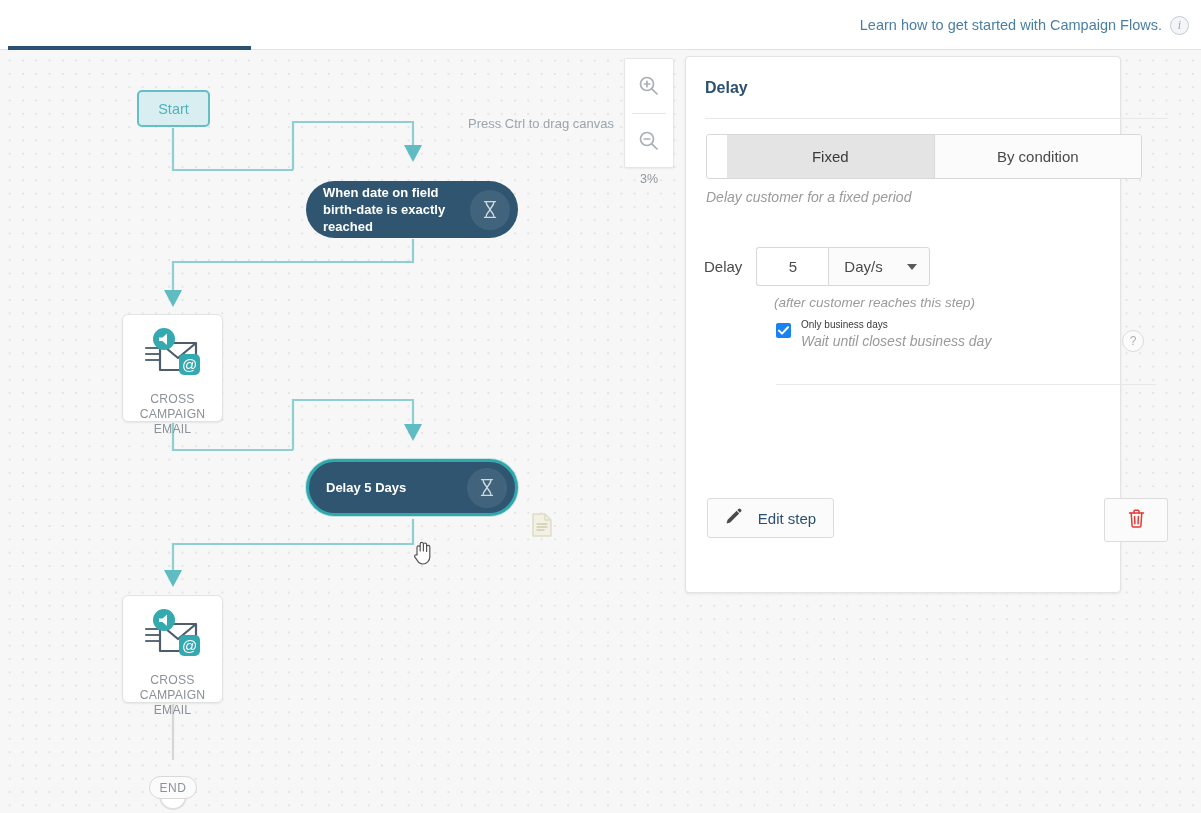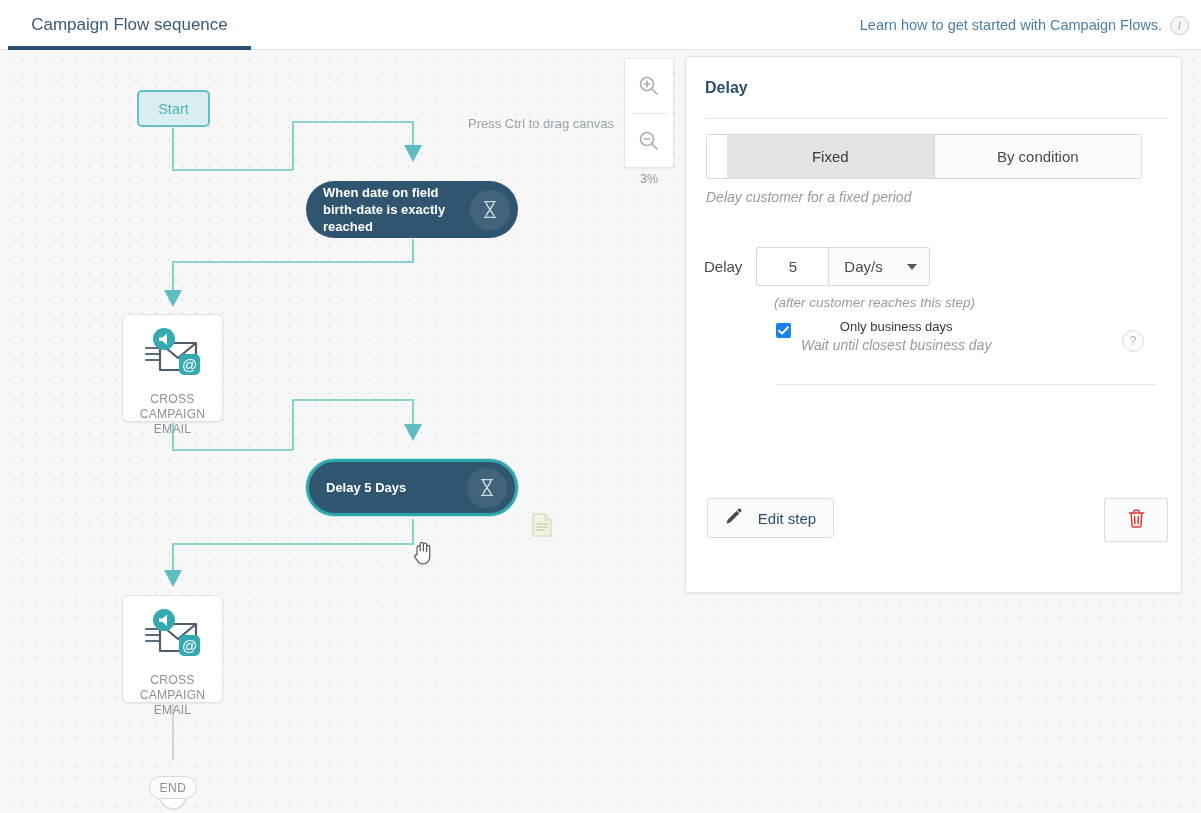--- a/index.html
+++ b/index.html
@@ -153,21 +153,21 @@
 
   
   #connectors { position: absolute; left: 0; top: 0; width: 700px; height: 763px; }
 
   
   #hand-cursor { position: absolute; left: 412px; top: 489px; pointer-events: none; }
 
   
   #side-panel {
     position: absolute; left: 685px; top: 56px;
-    width: 497px; height: 537px;
+    width: 436px; height: 537px;
     background: #ffffff; border: 1px solid #e3e3e3; border-radius: 4px;
     box-shadow: 0 1px 3px rgba(0,0,0,.07);
   }
   #panel-title {
     position: absolute; left: 19px; top: 22px;
     color: #2c5170; font-size: 16px; font-weight: bold;
   }
   #panel-title-rule {
     position: absolute; left: 19px; top: 61px; width: 463px; height: 1px;
     background: #e8e8e8;
@@ -231,21 +231,21 @@
   #biz-days-row {
     position: absolute; left: 90px; top: 262px;
     display: flex; align-items: flex-start; gap: 10px;
   }
   #biz-days-check {
     width: 15px; height: 15px; margin-top: 4px;
     background: #1a82f0; border-radius: 2px;
     display: flex; align-items: center; justify-content: center;
     cursor: pointer; flex: 0 0 15px;
   }
-  #biz-days-label { color: #3a3a3a; font-size: 13px; text-align: center; }
+  #biz-days-label { color: #3a3a3a; font-size: 10px; }
   #biz-days-sub {
     color: #9a9a9a; font-size: 14px; font-style: italic;
     margin-top: 3px;
   }
   #biz-help-icon {
     position: absolute; left: 436px; top: 273px;
     width: 22px; height: 22px; border-radius: 50%;
     border: 1px solid #dcdcdc; background: #fbfbfb;
     color: #b0b0b0; font-size: 12px;
     display: flex; align-items: center; justify-content: center;
@@ -298,23 +298,20 @@
     width: 64px; height: 44px;
     background: #fbfbfb; border: 1px solid #dcdcdc; border-radius: 3px;
     display: flex; align-items: center; justify-content: center;
     cursor: pointer;
   }
 </style>
 </head>
 <body>
 
 <div id="topbar">
-  <div id="tab-campaign-flow">
-    <span>Campaign Flow sequence</span>
-  </div>
   <div id="tab-underline"></div>
   <div id="help-link-wrap">
     <a id="help-link" href="#">Learn how to get started with Campaign Flows.</a>
     <div id="help-info-icon">i</div>
   </div>
 </div>
 
 <div id="canvas">
 
   <div id="canvas-hint">Press Ctrl to drag canvas</div>

